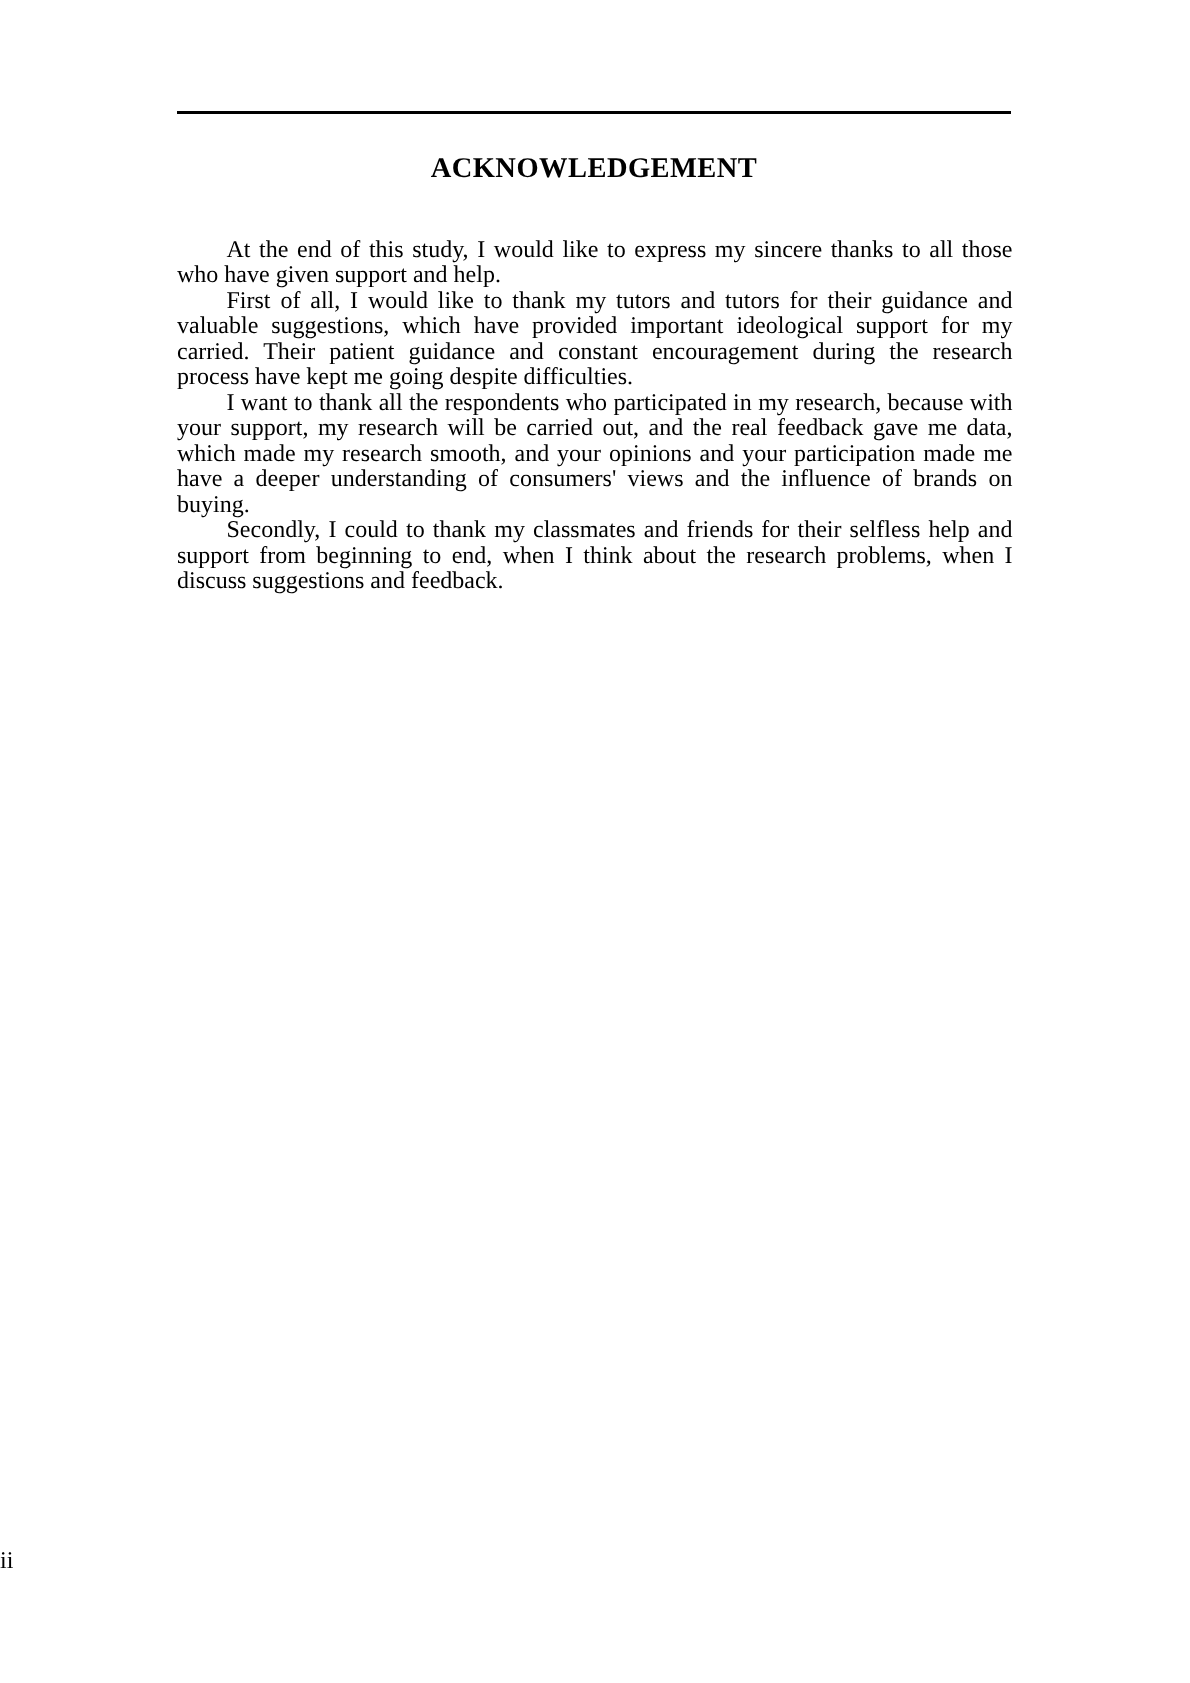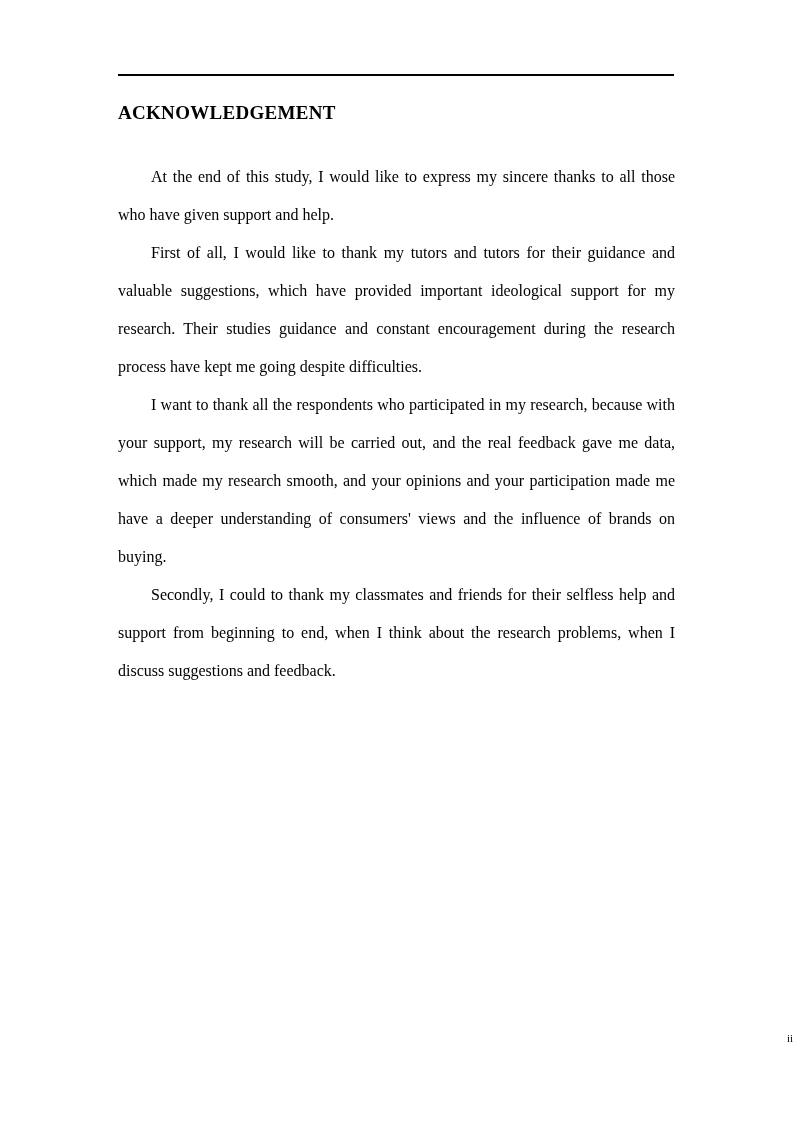--- a/index.html
+++ b/index.html
@@ -23,58 +23,59 @@
     width: 556px;
     height: 0;
     border-top: 2px solid #000000;
   }
   .title {
     position: absolute;
     left: 118px;
     top: 102px;
     width: 556px;
     margin: 0;
+    text-align: center;
     font-size: 19px;
     font-weight: bold;
     letter-spacing: 0.3px;
   }
   .body {
     position: absolute;
     left: 118px;
     top: 158px;
     width: 557px;
     font-size: 16px;
-    line-height: 38px;
+    line-height: 17px;
     text-align: justify;
   }
   .body p {
     margin: 0;
     padding: 0;
     text-indent: 33px;
   }
   .page-number {
     position: absolute;
     left: 0;
     top: 1032px;
     width: 100%;
-    text-align: right;
-    font-size: 11px;
+    text-align: left;
+    font-size: 16px;
   }
 </style>
 </head>
 <body>
 
 <div class="page">
 
   <div class="top-rule"></div>
 
   <h1 class="title">ACKNOWLEDGEMENT</h1>
 
   <div class="body">
     <p>At the end of this study, I would like to express my sincere thanks to all those who have given support and help.</p>
-    <p>First of all, I would like to thank my tutors and tutors for their guidance and valuable suggestions, which have provided important ideological support for my research. Their studies guidance and constant encouragement during the research process have kept me going despite difficulties.</p>
+    <p>First of all, I would like to thank my tutors and tutors for their guidance and valuable suggestions, which have provided important ideological support for my carried. Their patient guidance and constant encouragement during the research process have kept me going despite difficulties.</p>
     <p>I want to thank all the respondents who participated in my research, because with your support, my research will be carried out, and the real feedback gave me data, which made my research smooth, and your opinions and your participation made me have a deeper understanding of consumers' views and the influence of brands on buying.</p>
     <p>Secondly, I could to thank my classmates and friends for their selfless help and support from beginning to end, when I think about the research problems, when I discuss suggestions and feedback.</p>
   </div>
 
   <div class="page-number">ii</div>
 
 </div>
 
 </body></html>

